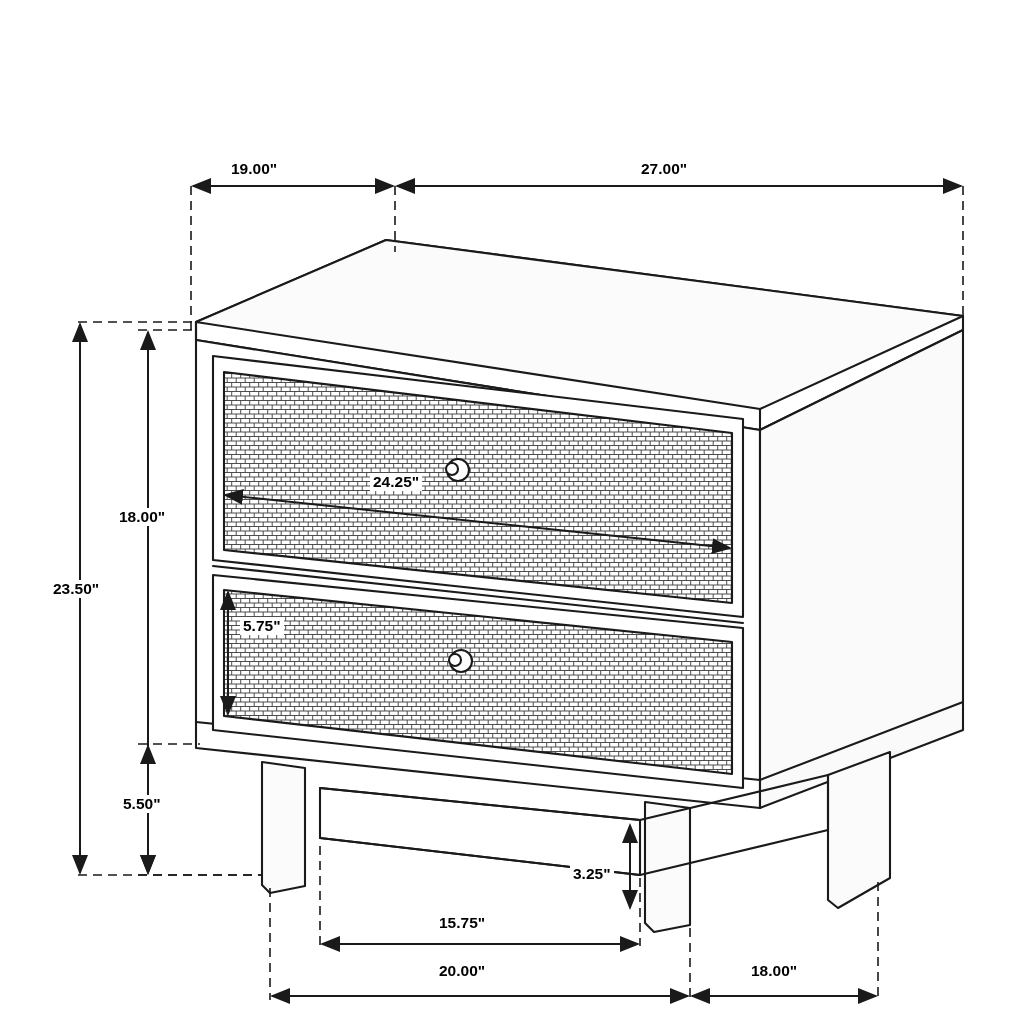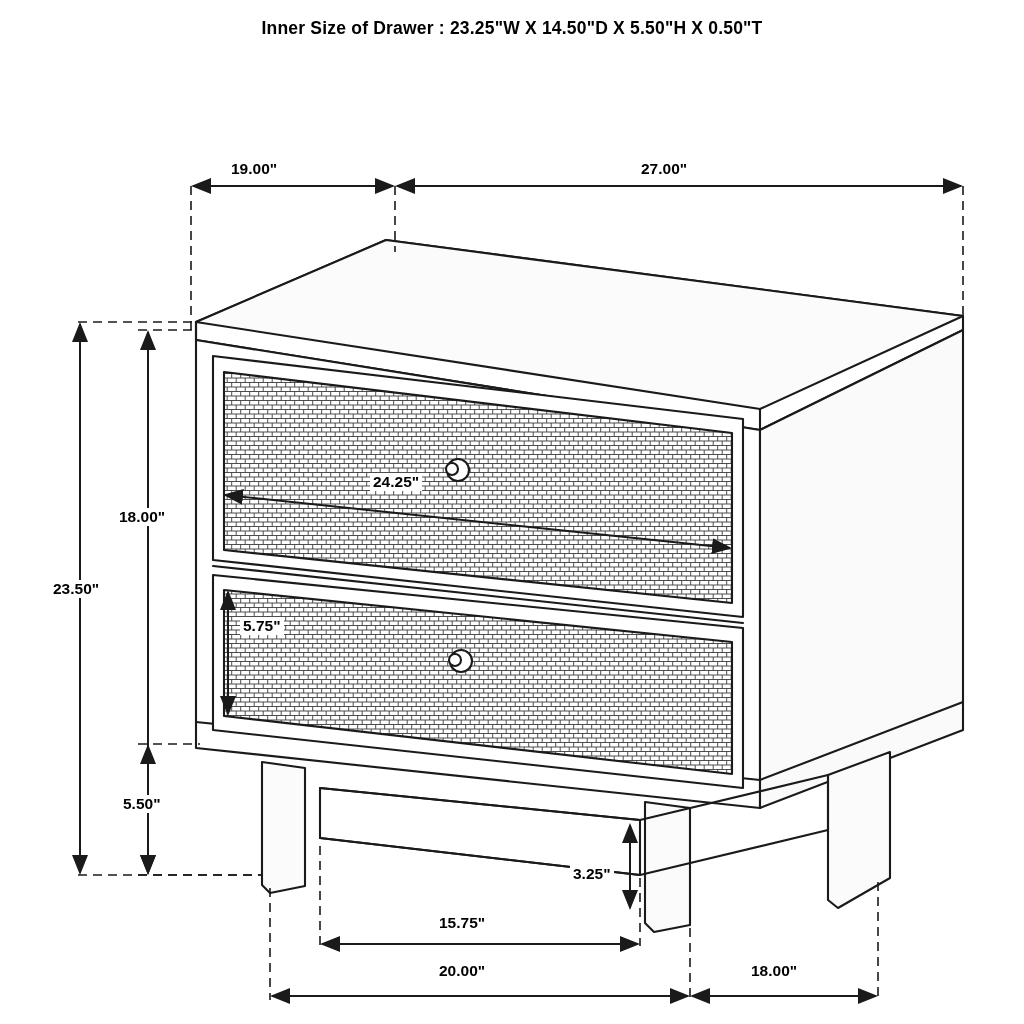--- a/index.html
+++ b/index.html
@@ -41,21 +41,20 @@
     left: 0;
     width: 1024px;
     height: 1024px;
   }
 </style>
 </head>
 <body>
 
 <div id="page">
 
-  <div id="title">Inner Size of Drawer  : 23.25"W X 14.50"D X 5.50"H X 0.50"T</div>
 
   <svg class="layer" viewBox="0 0 1024 1024">
     <defs>
       <pattern id="weave" width="9" height="9" patternUnits="userSpaceOnUse">
         <rect width="9" height="9" fill="#ffffff"></rect>
         <path d="M0 0 L9 0 M0 4.5 L9 4.5 M0 9 L9 9" stroke="#3a3a3a" stroke-width="0.9" fill="none"></path>
         <path d="M2.2 0 L2.2 4.5 M6.7 4.5 L6.7 9" stroke="#3a3a3a" stroke-width="0.9" fill="none"></path>
       </pattern>
       <marker id="arrow-end" markerWidth="10" markerHeight="8" refX="9" refY="4" orient="auto">
         <path d="M0,0 L10,4 L0,8 z" fill="#1a1a1a"></path>

